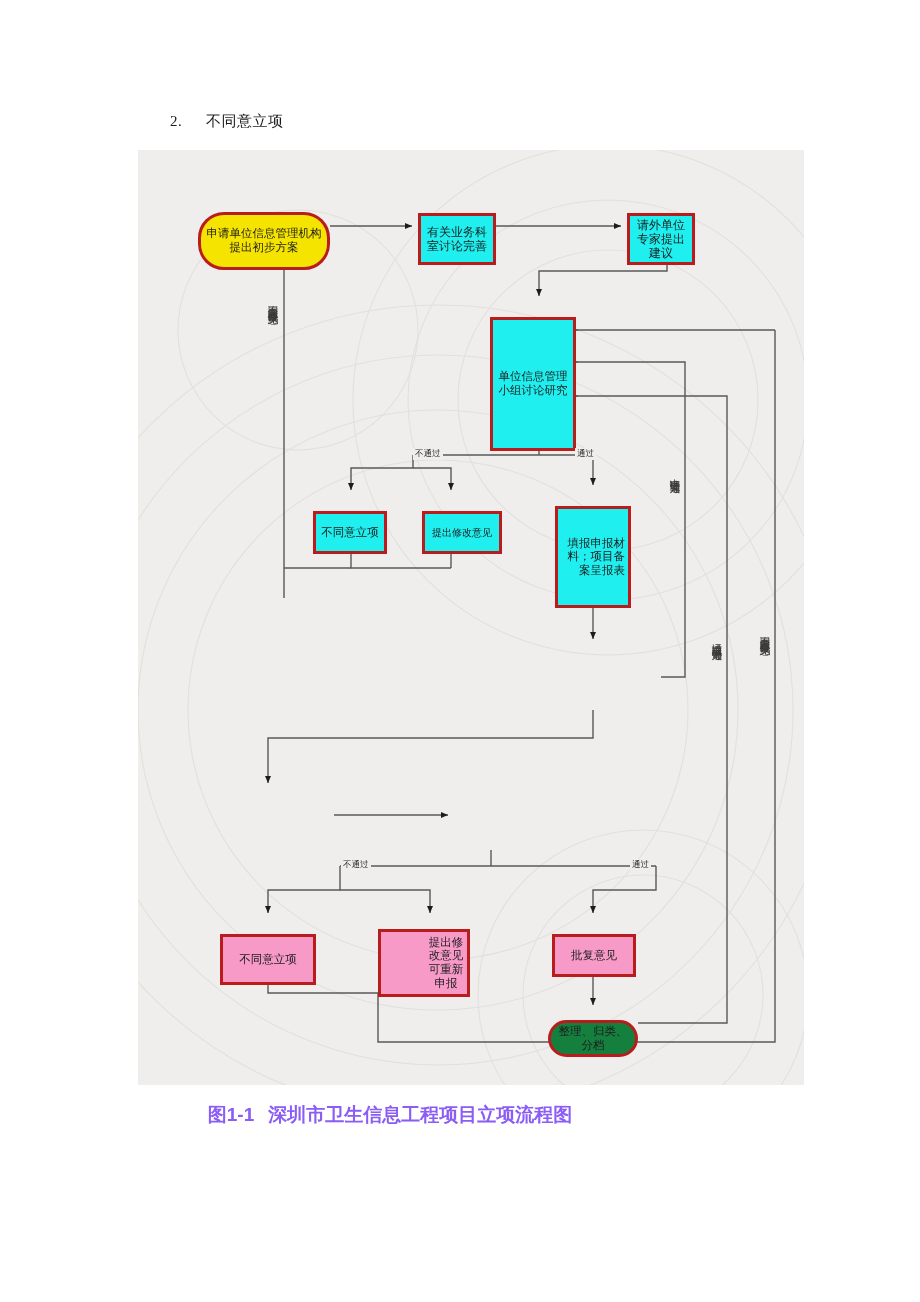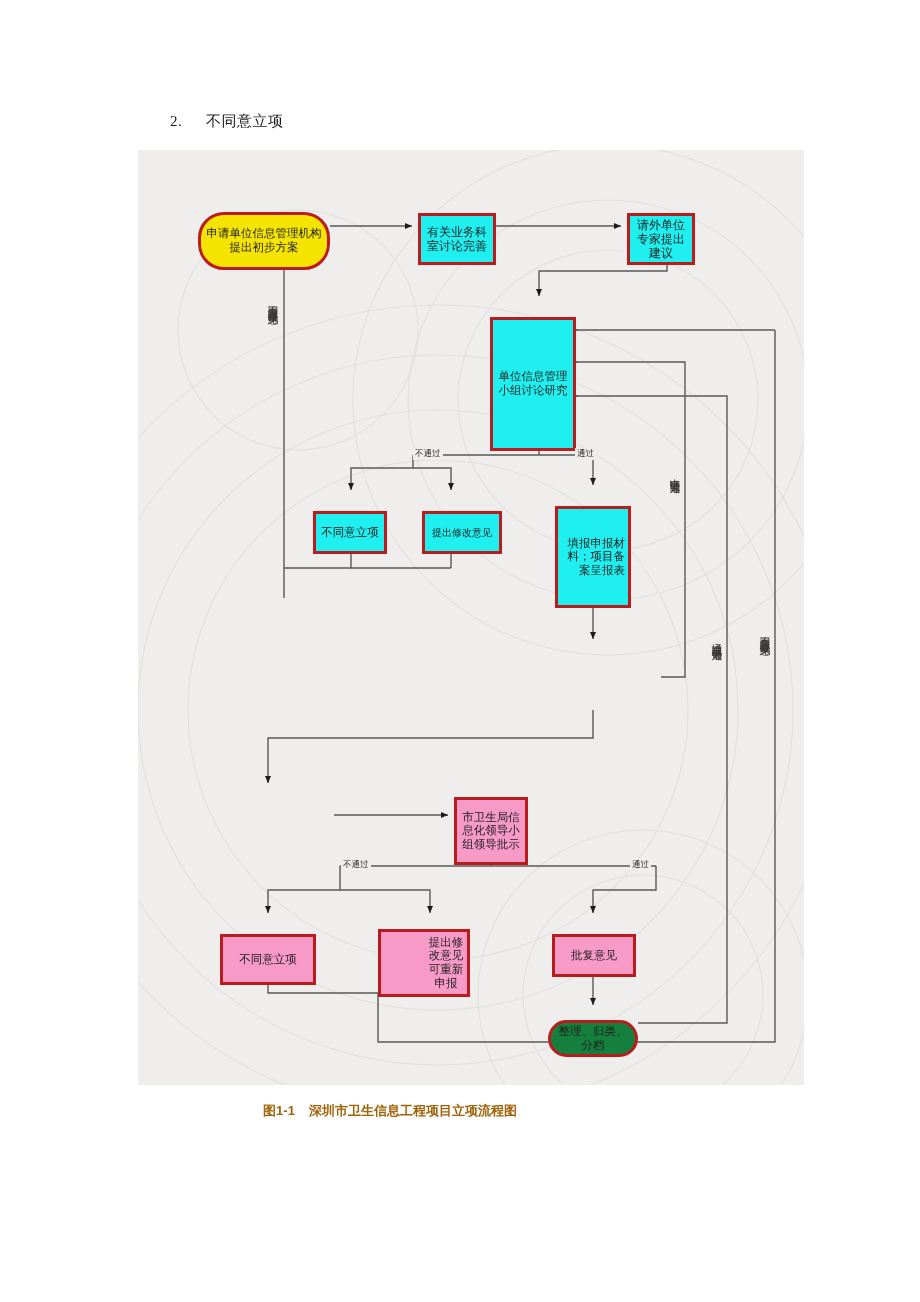--- a/index.html
+++ b/index.html
@@ -21,22 +21,22 @@
   .yellow{background:#f5e400;border-radius:26px;}
   .yellow2{background:#15803d;border-radius:20px;}
   .node span{display:block;padding:0 3px;}
 
   .vlabel{position:absolute;writing-mode:vertical-rl;text-orientation:upright;
           font-size:10.5px;color:#3a3a3a;letter-spacing:1px;line-height:1;
           font-family:"Liberation Serif","DejaVu Serif",serif;white-space:nowrap;}
   .elabel{position:absolute;font-size:8.5px;color:#2b2b2b;background:#efeeec;padding:0 2px;
           font-family:"Liberation Serif","DejaVu Serif",serif;white-space:nowrap;}
 
-  .caption{position:absolute;left:0;top:1102px;width:780px;text-align:center;font-size:13px;
-           color:#a16207;font-family:"Liberation Sans","DejaVu Sans",sans-serif;font-weight:bold;}
+  .caption{position:absolute;left:0;top:1102px;width:780px;text-align:center;font-size:19px;
+           color:#8b5cf6;font-family:"Liberation Sans","DejaVu Sans",sans-serif;font-weight:bold;}
   .caption .gap{display:inline-block;width:14px;}
 </style>
 </head>
 <body>
 
 <div id="root">
 
   <div class="heading">
     <span class="num">2.</span><span>不同意立项</span>
   </div>
@@ -138,23 +138,20 @@
     <div class="node cyan" style="left:284px;top:346px;width:80px;height:43px;font-size:10px;">
       <span>提出修改意见</span>
     </div>
 
     <div class="node cyan" style="left:417px;top:341px;width:76px;height:102px;font-size:11.5px;text-align:right;">
       <span>填报申报材料；项目备案呈报表</span>
     </div>
 
 
 
-    <div class="node pink" style="left:316px;top:632px;width:74px;height:68px;font-size:11.5px;">
-      <span>市卫生局信息化领导小组领导批示</span>
-    </div>
 
     <div class="node pink" style="left:82px;top:769px;width:96px;height:51px;font-size:11.5px;">
       <span>不同意立项</span>
     </div>
 
     <div class="node pink" style="left:240px;top:764px;width:92px;height:68px;font-size:11.5px;padding-left:44px;">
       <span>提出修改意见可重新申报</span>
     </div>
 
     <div class="node pink" style="left:414px;top:769px;width:84px;height:43px;font-size:11.5px;">

